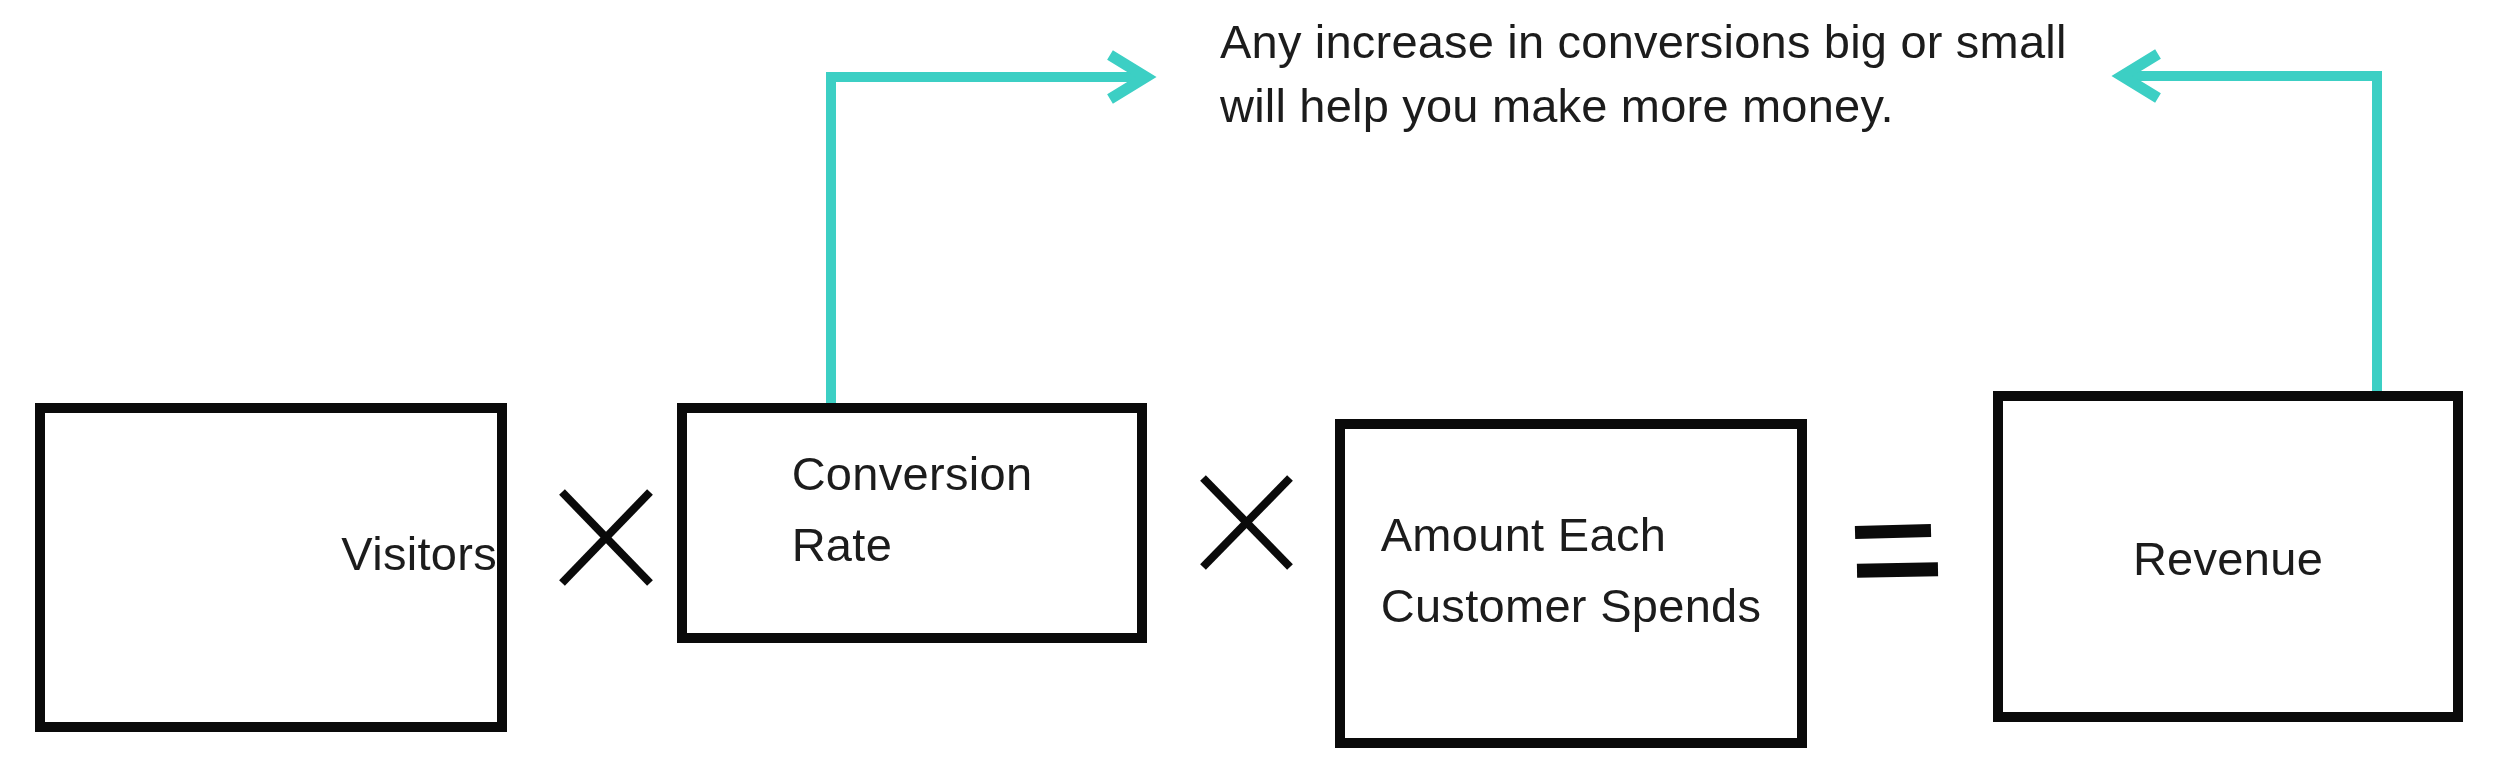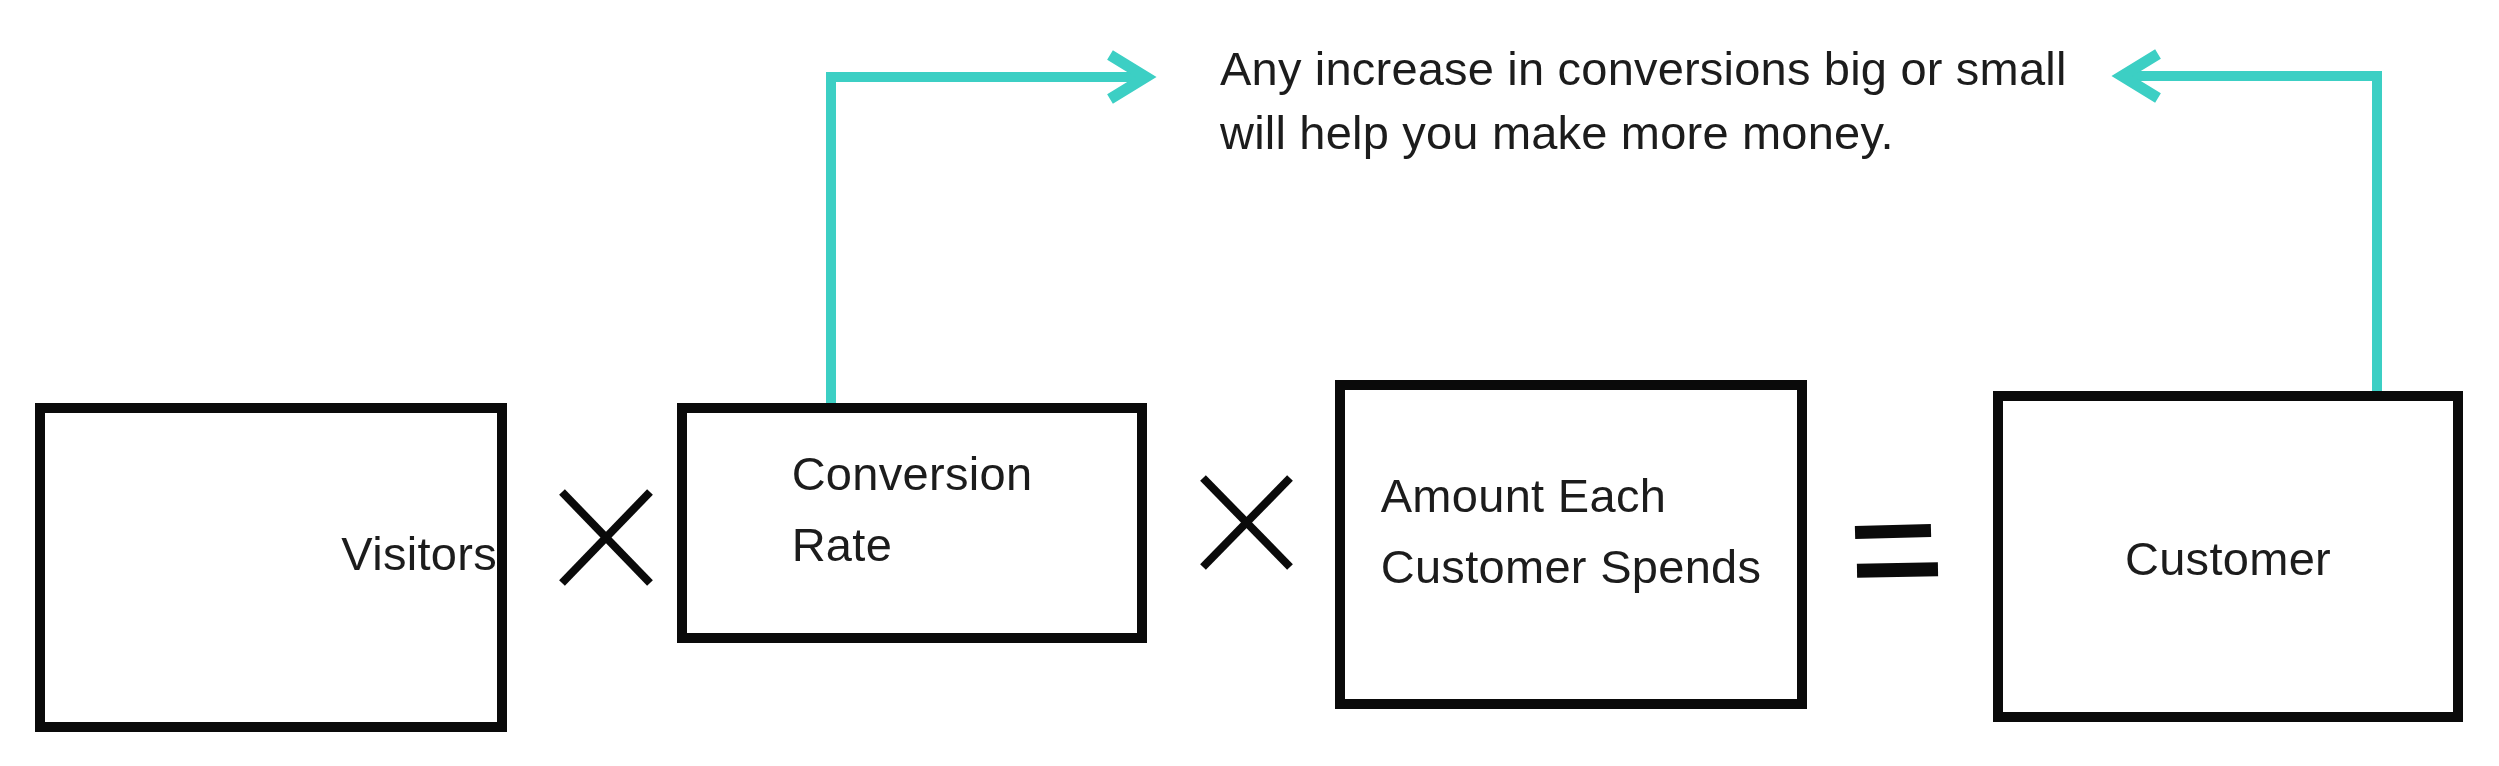--- a/index.html
+++ b/index.html
@@ -8,37 +8,37 @@
     background:var(--background,#fff);
     font-family:"Liberation Sans", sans-serif;
   }
   .box{
     position:absolute;box-sizing:border-box;background:#fff;
     border:10px solid var(--ink,#0a0a0a);
     display:flex;align-items:center;justify-content:center;
   }
   #box-visitors  {left:35px;  top:403px; width:472px; height:329px;justify-content:flex-end;}
   #box-conversion{left:677px; top:403px; width:470px; height:240px;}
-  #box-amount    {left:1335px;top:380px; width:472px; height:329px;}
+  #box-amount    {left:1335px;top:419px; width:472px; height:329px;}
   #box-revenue   {left:1993px;top:391px; width:470px; height:331px;}
   .box-label{
     font-size:47px;line-height:71px;color:var(--text,#1c1c1c);
     white-space:pre-line;text-align:left;letter-spacing:0.3px;
     transform:translateY(-14px);
   }
   #box-revenue .box-label{transform:translateY(2px);}
   .op{position:absolute;}
   #multiply-1{left:558px;top:488px;}
   #multiply-2{left:1199px;top:474px;}
   #equals    {left:1850px;top:518px;}
   .arrow{position:absolute;}
   #arrow-conversion{left:816px;top:45px;}
   #arrow-revenue   {left:2105px;top:42px;}
   .annotation{
-    position:absolute;left:1220px;top:37px;
+    position:absolute;left:1220px;top:10px;
     font-size:47px;line-height:64px;color:var(--text,#1c1c1c);
     white-space:pre-line;letter-spacing:0.2px;
   }
 </style>
 </head>
 <body>
 
 <div class="annotation">Any increase in conversions big or small
 will help you make more money.</div>
 
@@ -75,14 +75,14 @@
   <div class="box-label">Amount Each
 Customer Spends</div>
 </div>
 
 <svg class="op" id="equals" width="95" height="66" viewBox="0 0 95 66">
   <rect x="5" y="7" width="76" height="13" style="fill:var(--ink,#0a0a0a)" transform="rotate(-1.5 43 13)"></rect>
   <rect x="7" y="45" width="81" height="14" style="fill:var(--ink,#0a0a0a)" transform="rotate(-1 47 52)"></rect>
 </svg>
 
 <div class="box" id="box-revenue">
-  <div class="box-label">Customer</div>
+  <div class="box-label">Revenue</div>
 </div>
 
 </body></html>

